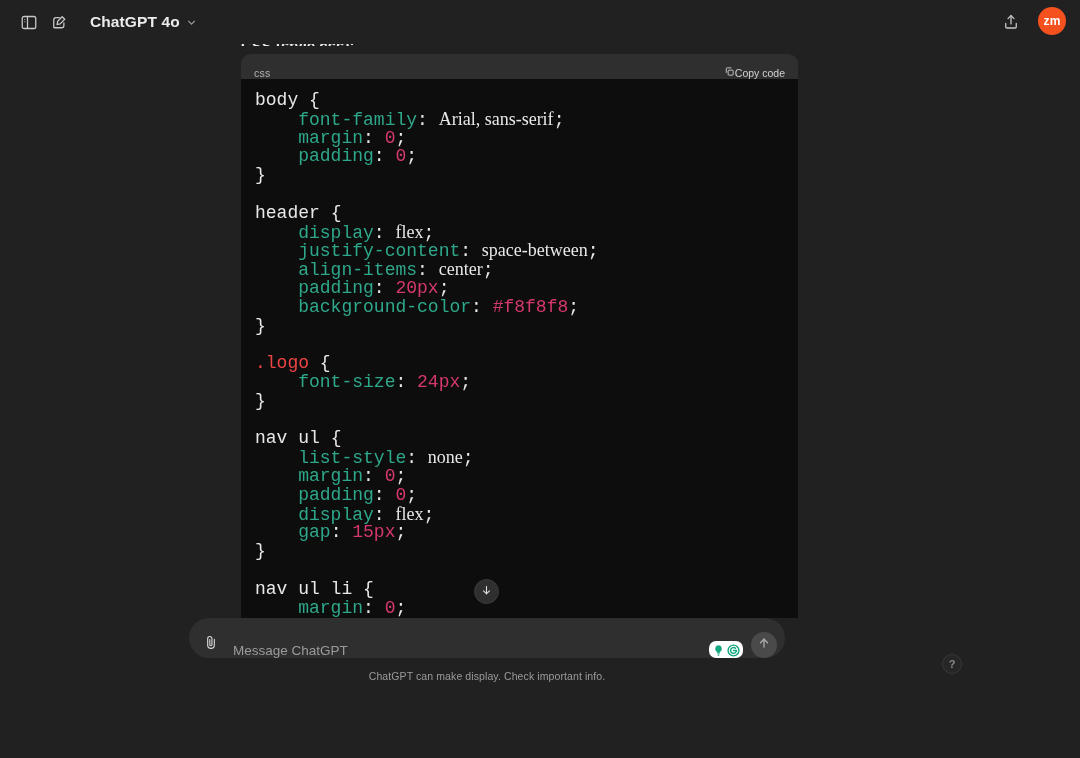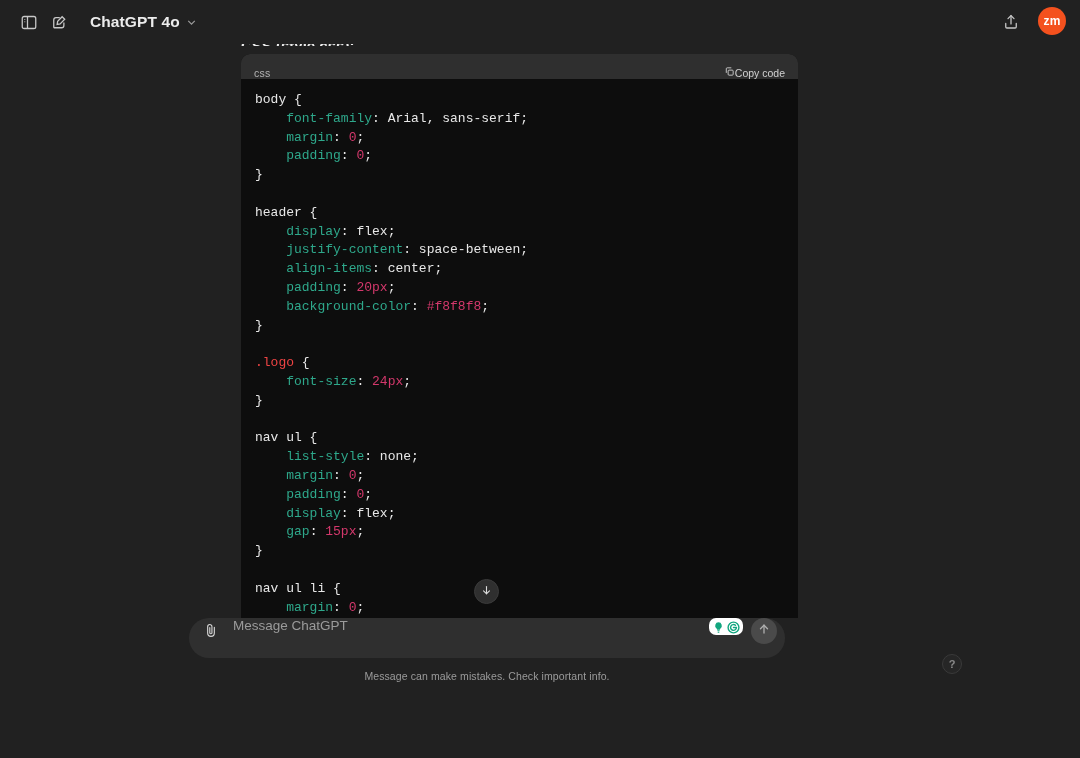--- a/index.html
+++ b/index.html
@@ -109,30 +109,30 @@
     color: #d0d0d0;
     font-size: 10.5px;
     cursor: pointer;
   }
   .code-body {
     background: #0d0d0d;
     padding: 12px 14px 0 14px;
     height: 557px;
     overflow: hidden;
     font-family: "Liberation Mono", monospace;
-    font-size: 13px;
+    font-size: 18px;
     line-height: 18.8px;
     color: #e6e6e6;
     white-space: pre;
   }
   .ln { height: 18.8px; }
   .tok-sel   { color: #e8e8e8; }
   .tok-cls   { color: #ef4444; }
   .tok-prop  { color: #2ea88b; margin-top: 44px; }
-  .tok-val   { color: #e8e8e8; }
+  .tok-val   { color: #e8e8e8; font-family: Liberation Serif, serif; }
   .tok-num   { color: #d4386c; }
   .tok-punc  { color: #e8e8e8; }
 
   
   .scroll-down {
     position: absolute;
     left: 474px; top: 579px;
     width: 25px; height: 25px;
     border-radius: 50%;
     background: #2f2f2f;
@@ -146,22 +146,22 @@
   
   .composer-wrap {
     position: absolute;
     left: 189px; top: 618px;
     width: 596px;
   }
   .composer {
     height: 40px;
     background: #2f2f2f;
     border-radius: 22px;
-    display: flex; align-items: flex-start;
-    padding: 0 8px 9px 8px;
+    display: flex; align-items: flex-end;
+    padding: 0 8px 0 8px;
   }
   .clip-btn {
     width: 28px; height: 28px;
     display: flex; align-items: center; justify-content: center;
     border-radius: 50%;
     color: #d6d6d6;
     cursor: pointer;
     flex: 0 0 auto;
   }
   .msg-input {
@@ -326,18 +326,18 @@
       <div class="send-btn">
         <span>
           <svg width="14" height="14" viewBox="0 0 24 24" fill="none" stroke="currentColor" stroke-width="2.2" stroke-linecap="round">
             <line x1="12" y1="19" x2="12" y2="5.5"></line>
             <polyline points="6 11.5 12 5.5 18 11.5"></polyline>
           </svg>
         </span>
       </div>
     </div>
 
-    <div class="disclaimer">Message can make mistakes. Check important info.</div>
+    <div class="disclaimer">ChatGPT can make display. Check important info.</div>
   </div>
 
   <div class="help-btn">?</div>
 
 </div>
 
 </body></html>

